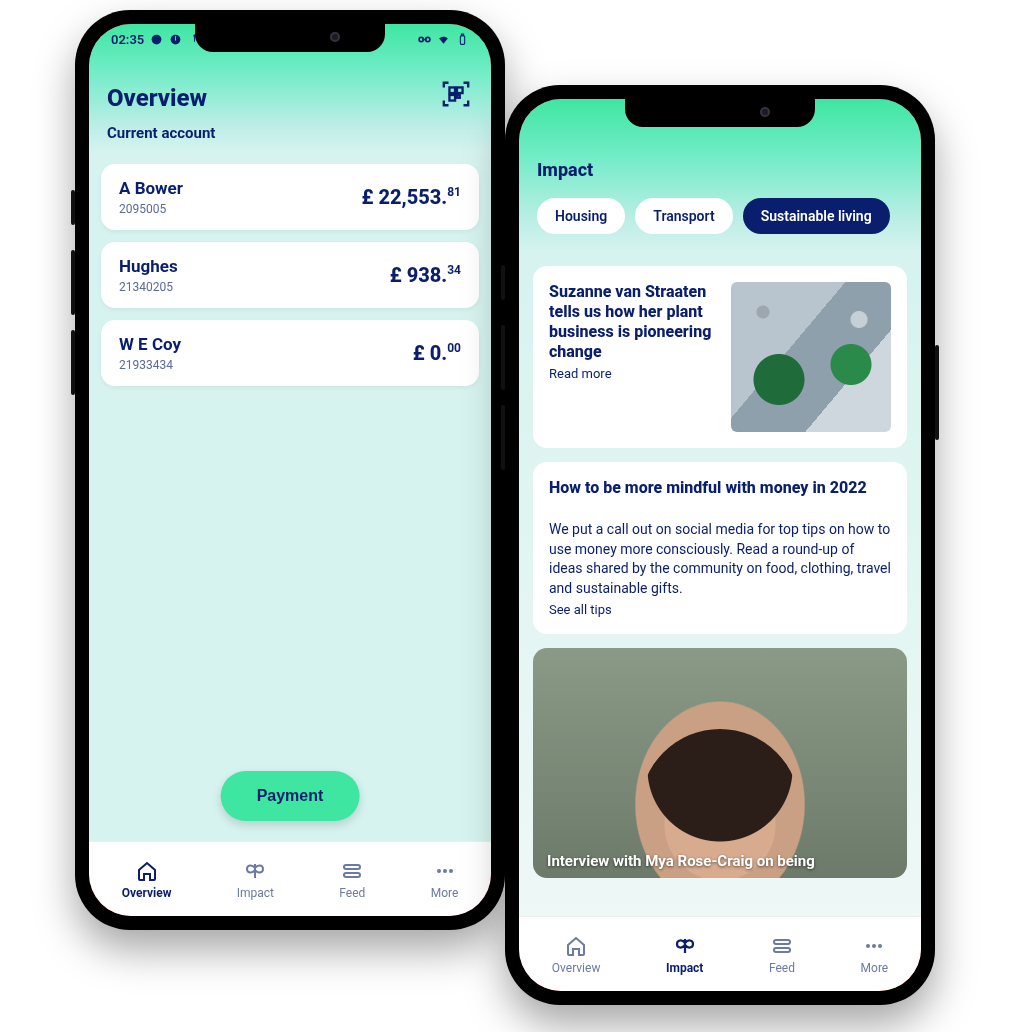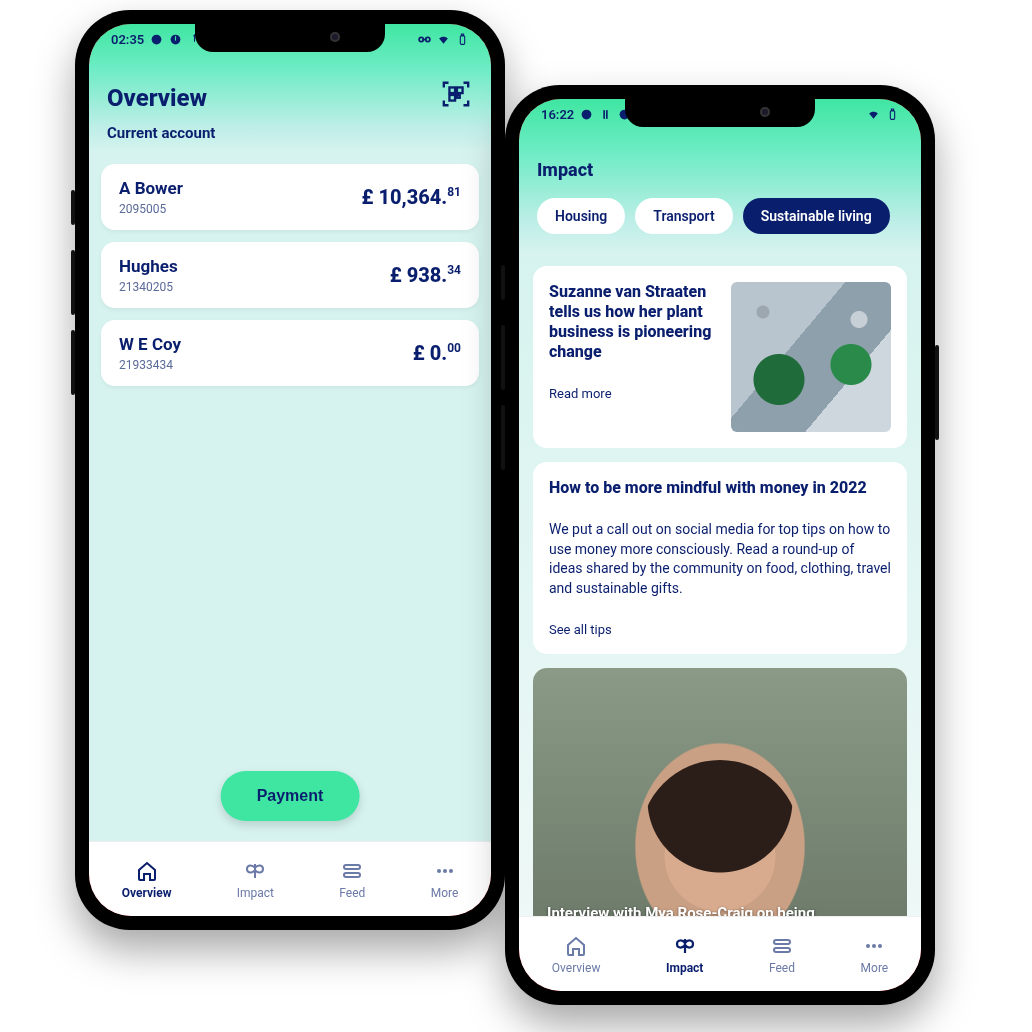--- a/index.html
+++ b/index.html
@@ -162,41 +162,41 @@
     overflow:hidden;
   }
   .article-card {
     background:#fff; border-radius:14px;
     padding:16px; margin-top:14px;
   }
   .article-split { display:flex; gap:12px; }
   .article-split .txt { flex:1; }
   .art-title { font-size:16px; font-weight:800; color:#0a1e6e; line-height:1.25; }
   .art-body  { font-size:14px; color:#0a1e6e; margin-top:22px; line-height:1.4; }
-  .art-link  { font-size:13px; color:#0a1e6e; margin-top:24px; display:inline-block; }
+  .art-link  { font-size:13px; color:#0a1e6e; margin-top:4px; display:inline-block; }
 
   
   .img-graffiti {
     width:160px; height:150px; border-radius:6px;
     background:
       radial-gradient(circle at 75% 55%, #2a8a4a 0 20px, transparent 21px),
       radial-gradient(circle at 30% 65%, #1f6b39 0 25px, transparent 26px),
       linear-gradient(130deg,#b8c4ce 0 40%, #8fa0ad 40% 70%, #cfd7de 70%);
     position:relative; overflow:hidden;
   }
   .img-graffiti::after{
     content:""; position:absolute; inset:0;
     background:
       radial-gradient(circle at 80% 25%, rgba(255,255,255,.5) 0 8px, transparent 9px),
       radial-gradient(circle at 20% 20%, rgba(0,0,0,.15) 0 6px, transparent 7px);
   }
 
   .img-person-card {
     margin-top:14px; border-radius:14px; overflow:hidden;
-    height:262px; position:relative;
+    height:230px; position:relative;
     background:
       radial-gradient(ellipse 140px 170px at 50% 68%, #caa084 0 60%, transparent 61%),
       linear-gradient(#8a9a86,#6d7a6a);
   }
   .img-person-card::before{
     content:""; position:absolute; left:50%; top:35%; transform:translateX(-50%);
     width:160px; height:200px;
     background:
       radial-gradient(circle at 50% 20%, #2b1d17 0 72px, transparent 73px),
       radial-gradient(circle at 50% 48%, #d8ab8f 0 55px, transparent 56px);
@@ -267,21 +267,21 @@
 
     <div class="body-area">
 
       <div class="acct-card">
         <div>
           <div class="acct-name">A Bower</div>
           <div class="acct-num">2095005</div>
         </div>
         <div class="acct-bal">
           <span>£</span>
-          <span>10,364.</span><sup>81</sup>
+          <span>22,553.</span><sup>81</sup>
         </div>
       </div>
 
       <div class="acct-card">
         <div>
           <div class="acct-name">Hughes</div>
           <div class="acct-num">21340205</div>
         </div>
         <div class="acct-bal">
           <span>£</span>
@@ -337,44 +337,20 @@
 
 <div class="phone phone-right">
   <span class="sidebtn l1"></span>
     <span class="sidebtn l2"></span>
     <span class="sidebtn l3"></span>
     <span class="sidebtn r1"></span>
   <div class="screen">
     <div class="notch"></div>
 
     <div class="header-grad" style="padding-bottom:18px">
-      <div class="status-row">
-        <div class="status-left">
-          <span>16:22</span>
-          <svg class="status-ico" viewBox="0 0 24 24" fill="#0a1e6e">
-              <circle cx="12" cy="12" r="9"></circle>
-            </svg>
-          <svg class="status-ico" viewBox="0 0 24 24" fill="#0a1e6e">
-              <rect x="8" y="4" width="3" height="16"></rect>
-              <rect x="13" y="4" width="3" height="16"></rect>
-            </svg>
-          <svg class="status-ico" viewBox="0 0 24 24" fill="#0a1e6e">
-              <circle cx="12" cy="12" r="9"></circle>
-            </svg>
-        </div>
-        <div class="status-right">
-          <svg class="status-ico" viewBox="0 0 24 24" fill="#0a1e6e">
-              <path d="M12 20l8-10c-4-4-12-4-16 0z"></path>
-            </svg>
-          <svg class="status-ico" viewBox="0 0 24 24" fill="none" stroke="#0a1e6e" stroke-width="2">
-              <rect x="8" y="5" width="8" height="16" rx="2"></rect>
-              <rect x="10" y="2" width="4" height="3"></rect>
-            </svg>
-        </div>
-      </div>
 
       <div class="page-title" style="font-size:18px;margin-top:16px">Impact</div>
 
       <div class="chips">
         <div class="chip">Housing</div>
         <div class="chip">Transport</div>
         <div class="chip selected">Sustainable living</div>
       </div>
     </div>
 

